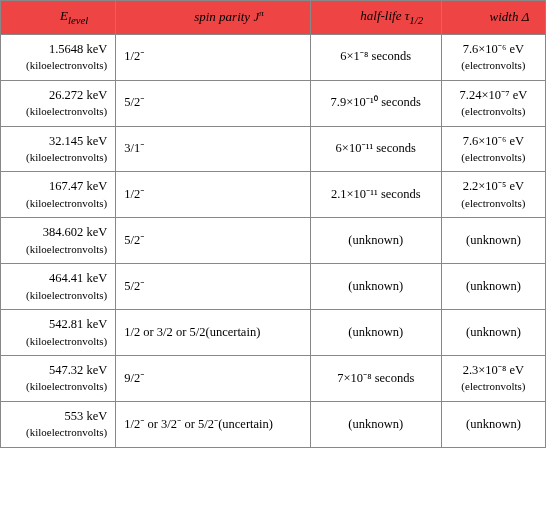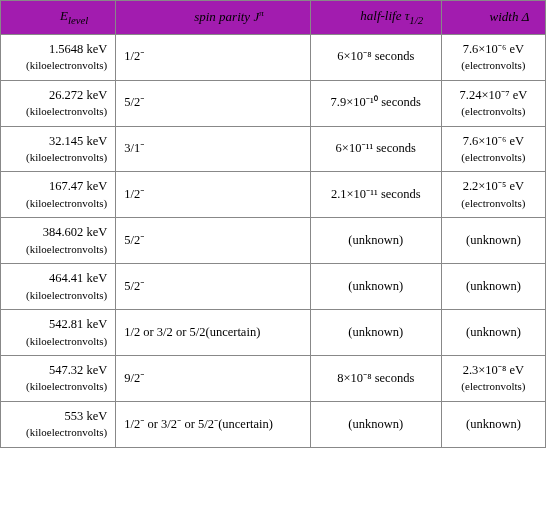--- a/index.html
+++ b/index.html
@@ -17,21 +17,21 @@
     th, td {
       border: 1px solid #888;
       padding: 6px 8px;
       text-align: center;
       vertical-align: middle;
       line-height: 1.4;
     }
     th {
       font-style: italic;
       font-weight: normal;
-      background: #a21caf;
+      background: #ef4444;
       font-size: 13px;
       padding-left: 40px;
     }
     td {
       font-size: 12.5px;
     }
     td:first-child {
       text-align: right;
     }
     td:nth-child(2) {
@@ -64,21 +64,21 @@
       </th>
       <th>
         width Δ
       </th>
     </tr>
   </thead>
   <tbody id="table-body">
   <tr>
         <td>1.5648 keV<span class="unit">(kiloelectronvolts)</span></td>
         <td>1/2⁻</td>
-        <td>6×10⁻⁸ seconds</td>
+        <td>6×1⁻⁸ seconds</td>
         <td>7.6×10⁻⁶ eV<span class="unit">(electronvolts)</span></td>
       </tr>
       <tr>
         <td>26.272 keV<span class="unit">(kiloelectronvolts)</span></td>
         <td>5/2⁻</td>
         <td>7.9×10⁻¹⁰ seconds</td>
         <td>7.24×10⁻⁷ eV<span class="unit">(electronvolts)</span></td>
       </tr>
       <tr>
         <td>32.145 keV<span class="unit">(kiloelectronvolts)</span></td>
@@ -106,21 +106,21 @@
       </tr>
       <tr>
         <td>542.81 keV<span class="unit">(kiloelectronvolts)</span></td>
         <td>1/2 or 3/2 or 5/2(uncertain)</td>
         <td>(unknown)</td>
         <td>(unknown)</td>
       </tr>
       <tr>
         <td>547.32 keV<span class="unit">(kiloelectronvolts)</span></td>
         <td>9/2⁻</td>
-        <td>8×10⁻⁸ seconds</td>
+        <td>7×10⁻⁸ seconds</td>
         <td>2.3×10⁻⁸ eV<span class="unit">(electronvolts)</span></td>
       </tr>
       <tr>
         <td>553 keV<span class="unit">(kiloelectronvolts)</span></td>
         <td>1/2⁻ or 3/2⁻ or 5/2⁻(uncertain)</td>
         <td>(unknown)</td>
         <td>(unknown)</td>
       </tr>
     </tbody>
 </table>

